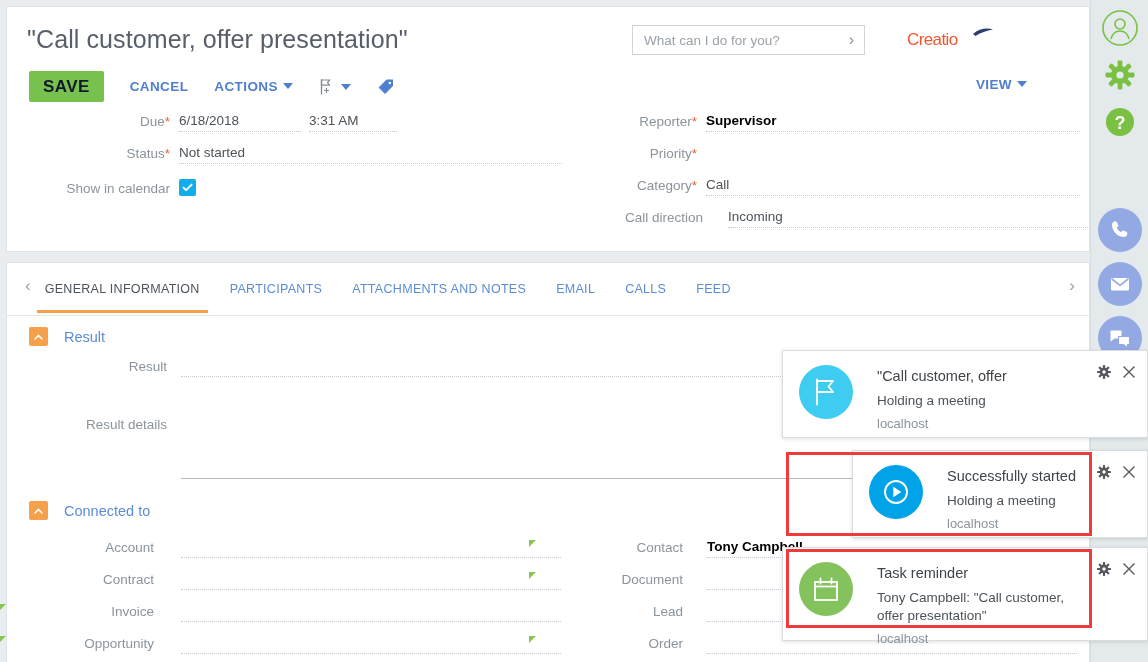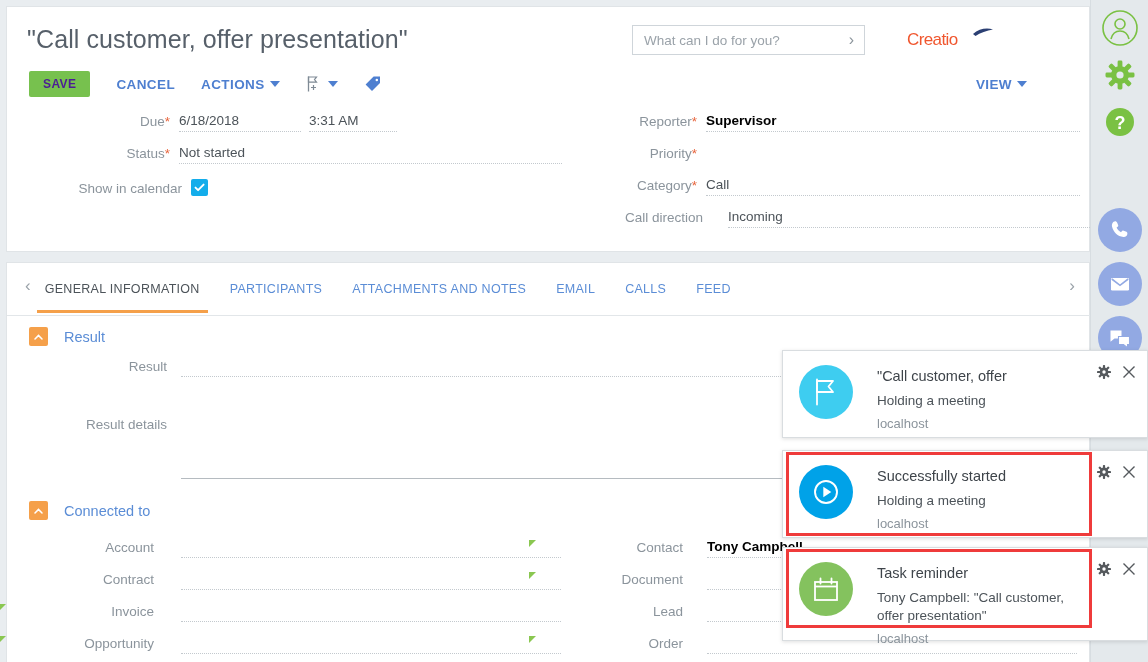--- a/index.html
+++ b/index.html
@@ -25,21 +25,21 @@
 
   
   .card { position: absolute; background: #fff; border: 1px solid #e0e4e7; }
   #card-head { left: 6px; top: 6px; width: 1084px; height: 246px; }
   #card-body { left: 6px; top: 262px; width: 1084px; height: 400px; border-bottom: none; }
 
   
   .title { position: absolute; left: 20px; top: 18px; font-size: 25px; color: #57606a;
            font-weight: 400; letter-spacing: .1px; white-space: nowrap; }
   .toolbar { position: absolute; left: 22px; top: 64px; display: flex; align-items: center; }
-  .btn-save { background: #77c14e; color: #4c1d95; font-size: 12px; font-weight: 700;
+  .btn-save { background: #77c14e; color: #0f172a; font-size: 17px; font-weight: 700;
               letter-spacing: .4px; padding: 7px 14px 7px 14px; border: none; border-radius: 2px;
               cursor: pointer; line-height: 1; }
   .tlink { color: #4e7fd0; font-size: 13.5px; font-weight: 700; letter-spacing: .4px;
            margin-left: 26px; cursor: pointer; white-space: nowrap; }
   .caret { display: inline-block; width: 0; height: 0; margin-left: 5px; vertical-align: 2px;
            border-left: 5px solid transparent; border-right: 5px solid transparent;
            border-top: 6px solid #4e7fd0; }
   .tico { margin-left: 26px; cursor: pointer; display: flex; align-items: center; }
 
   
@@ -160,21 +160,21 @@
     </div>
 
     <div class="frow" style="left:0;top:138px;">
       <div class="flabel" style="width:163px;"><span>Status</span><span class="req">*</span></div>
       <div style="margin-left:9px;width:383px;">
         <div class="fval">Not started</div>
         <div class="fline"></div>
       </div>
     </div>
 
-    <div class="frow" style="left:12px;top:172px;align-items:center;">
+    <div class="frow" style="left:0;top:172px;align-items:center;">
       <div class="flabel" style="width:163px;">Show in calendar</div>
       <div class="chk" style="margin-left:9px;">
         <svg width="11" height="11" viewBox="0 0 11 11">
             <path d="M1.5 5.6l2.6 2.6L9.6 2.6" stroke="#fff" stroke-width="1.9" fill="none" stroke-linecap="round" stroke-linejoin="round"></path>
           </svg>
       </div>
     </div>
 
     <div class="frow" style="left:530px;top:106px;">
       <div class="flabel" style="width:160px;"><span>Reporter</span><span class="req">*</span></div>
@@ -396,21 +396,21 @@
         </svg>
       </span>
       <span>
         <svg width="14" height="14" viewBox="0 0 14 14">
             <path d="M1.5 1.5l11 11M12.5 1.5l-11 11" stroke="#55595d" stroke-width="1.4"></path>
           </svg>
       </span>
     </div>
   </div>
 
-  <div class="notif" style="top:450px;height:88px;width:366px;">
+  <div class="notif" style="top:450px;height:88px;width:296px;">
     <div class="nbody">
       <span class="nicon" style="background:#00a2e8;">
         <svg width="30" height="30" viewBox="0 0 30 30">
           <circle cx="15" cy="15" r="11" fill="none" stroke="#fff" stroke-width="1.9"></circle>
           <path d="M12.3 9.8l8 5.2-8 5.2z" fill="#fff"></path>
         </svg>
       </span>
       <span class="ntext">
         <div class="ntitle">Successfully started</div>
         <div class="nsub">Holding a meeting</div>

